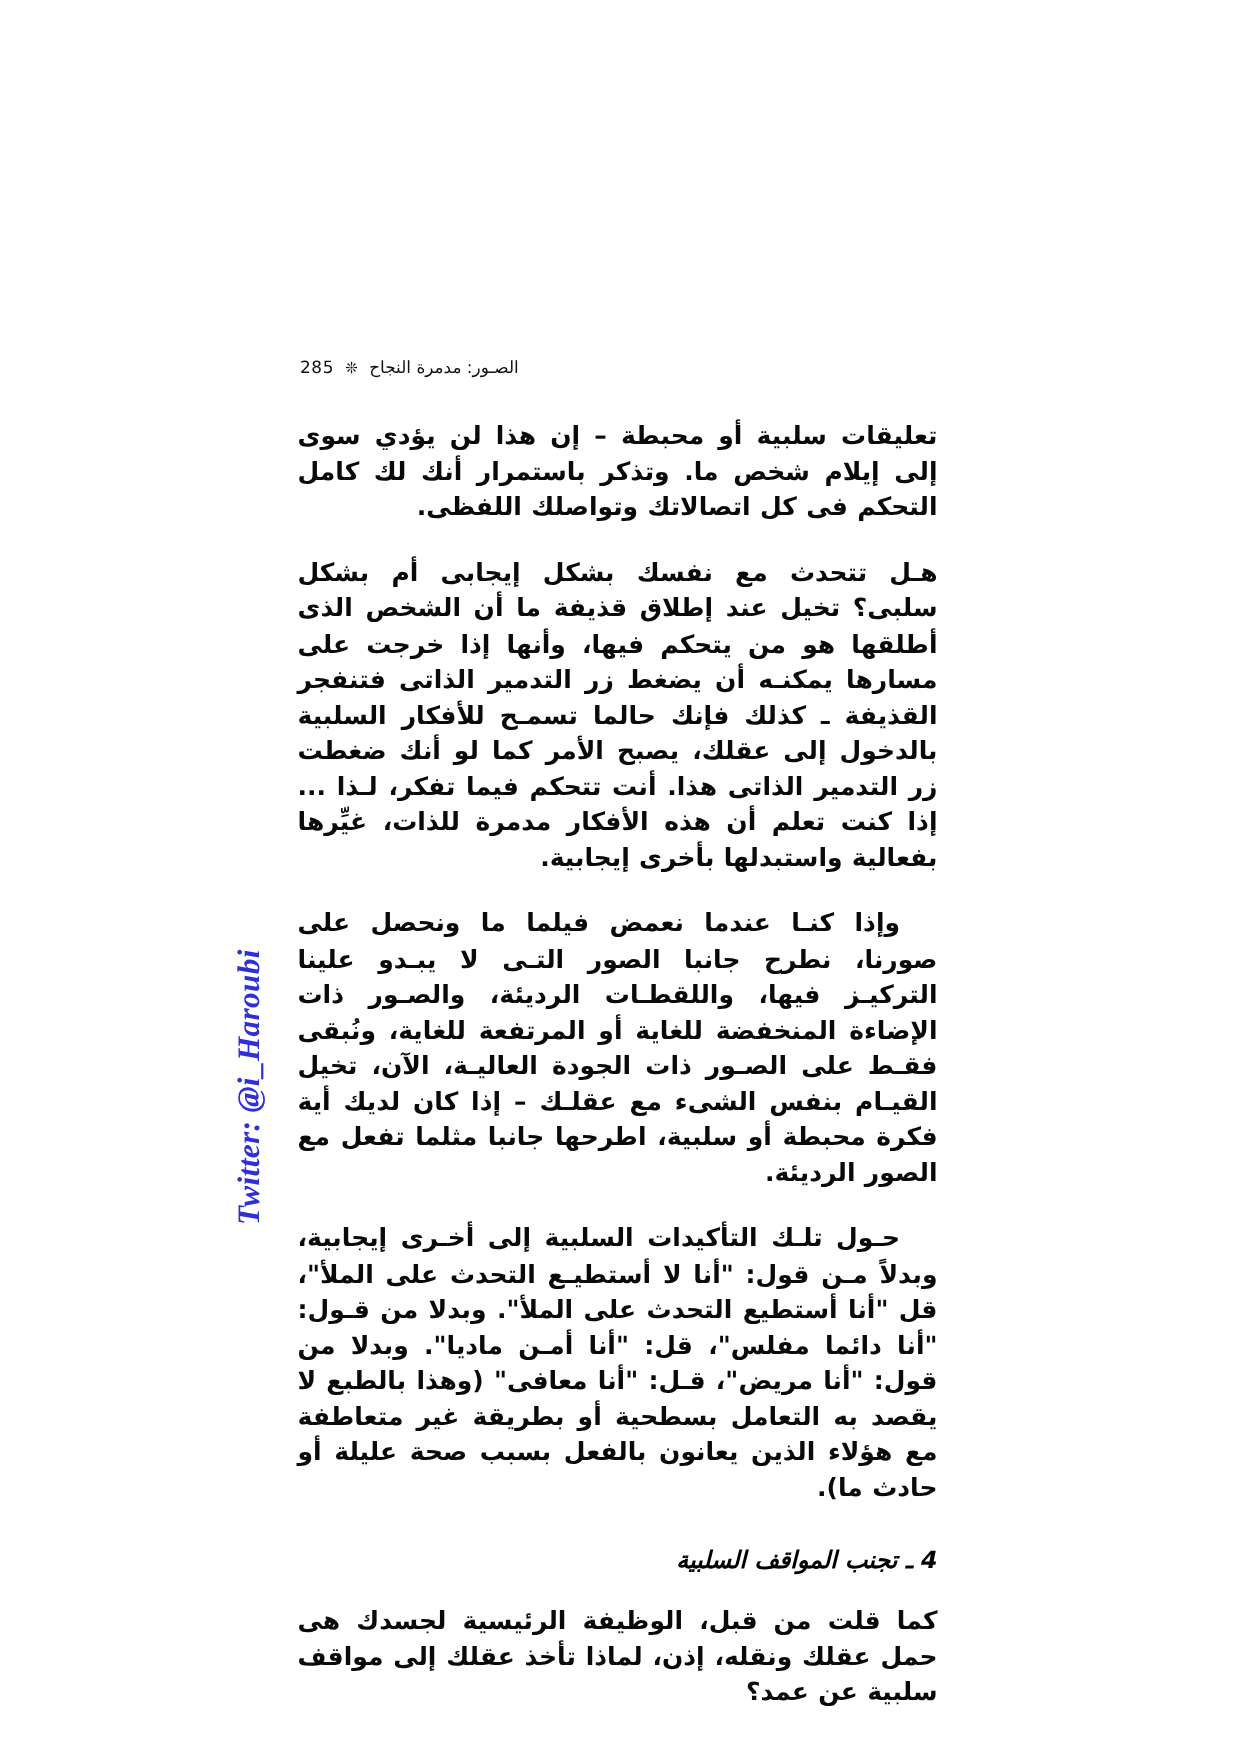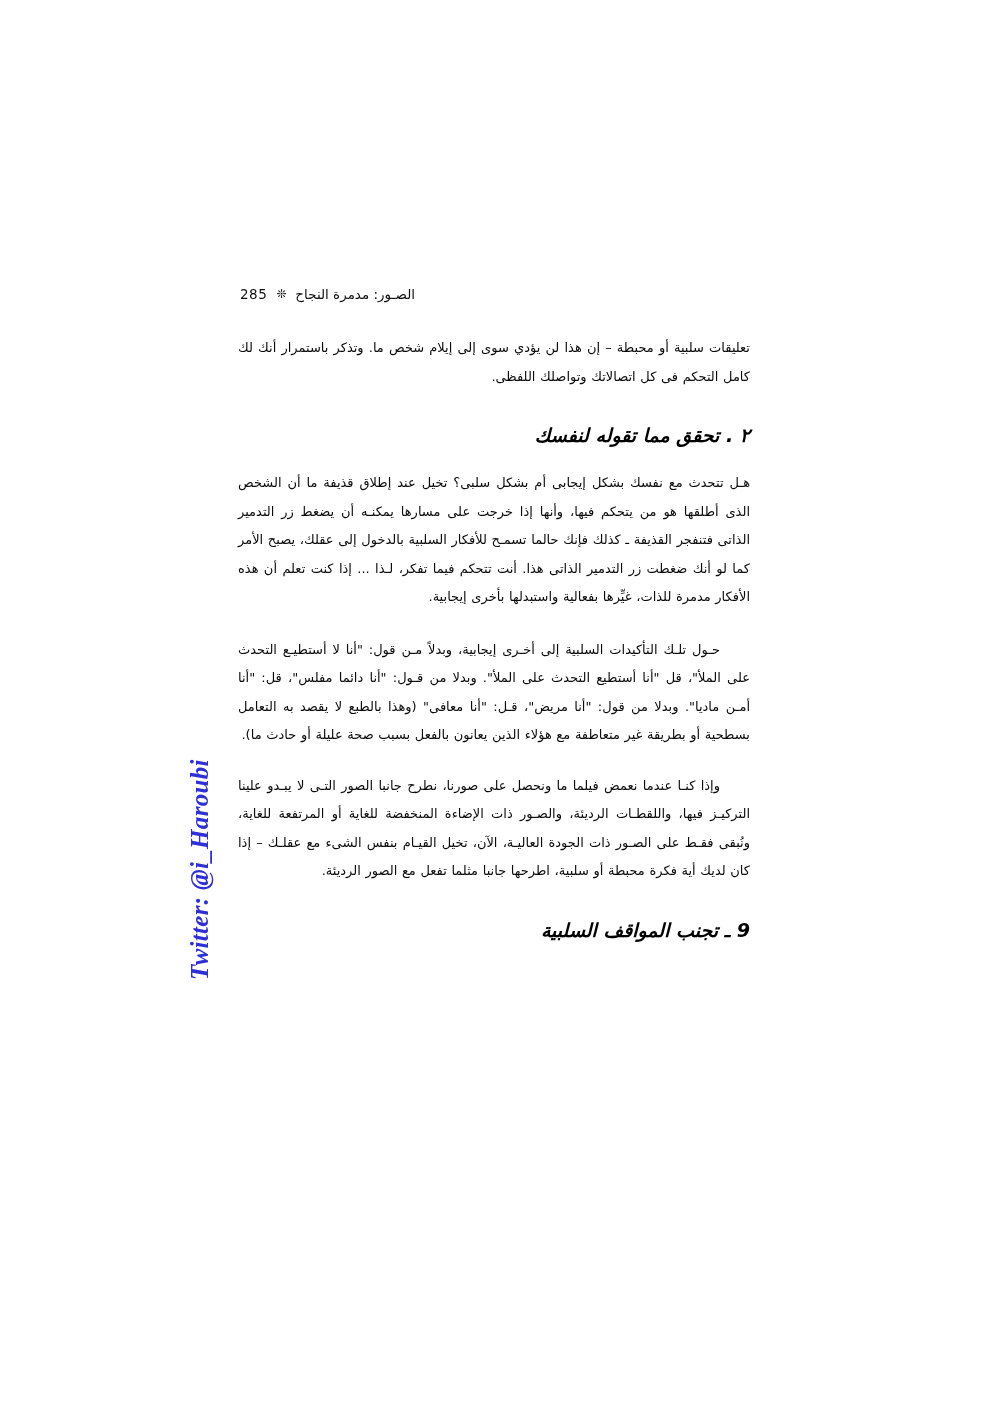--- a/index.html
+++ b/index.html
@@ -79,26 +79,27 @@
   .running-head .rh-page {
     order: 3;
     white-space: nowrap;
     letter-spacing: 0.5px;
   }
 
   
   p.para {
     margin: 0 0 24px 0;
     font-family: "DejaVu Sans", sans-serif;
-    font-size: 13px;
+    font-size: 20px;
     line-height: 28.5px;
     color: #0a0a0a;
     text-align: justify;
     text-justify: inter-word;
     word-spacing: 0.5px;
+    font-weight: bold;
   }
   p.para.indent {
     text-indent: 30px;
   }
   p.para.tight {
     margin-bottom: 22px;
   }
   p.para:last-child {
     margin-bottom: 0;
   }
@@ -127,25 +128,25 @@
   <div class="content">
 
     <div class="running-head">
       <span class="rh-title">الصـور: مدمرة النجاح</span>
       <span class="rh-orn">❊</span>
       <span class="rh-page">285</span>
     </div>
 
     <p class="para">تعليقات سلبية أو محبطة – إن هذا لن يؤدي سوى إلى إيلام شخص ما. وتذكر باستمرار أنك لك كامل التحكم فى كل اتصالاتك وتواصلك اللفظى.</p>
 
-    <h2 class="section-heading">٢ .  تحقق مما تقوله لنفسك</h2>
 
     <p class="para">هـل تتحدث مع نفسك بشكل إيجابى أم بشكل سلبى؟ تخيل عند إطلاق قذيفة ما أن الشخص الذى أطلقها هو من يتحكم فيها، وأنها إذا خرجت على مسارها يمكنـه أن يضغط زر التدمير الذاتى فتنفجر القذيفة ـ كذلك فإنك حالما تسمـح للأفكار السلبية بالدخول إلى عقلك، يصبح الأمر كما لو أنك ضغطت زر التدمير الذاتى هذا. أنت تتحكم فيما تفكر، لـذا ... إذا كنت تعلم أن هذه الأفكار مدمرة للذات، غيِّرها بفعالية واستبدلها بأخرى إيجابية.</p>
 
+    <p class="para indent">وإذا كنـا عندما نعمض فيلما ما ونحصل على صورنا، نطرح جانبا الصور التـى لا يبـدو علينا التركيـز فيها، واللقطـات الرديئة، والصـور ذات الإضاءة المنخفضة للغاية أو المرتفعة للغاية، ونُبقى فقـط على الصـور ذات الجودة العاليـة، الآن، تخيل القيـام بنفس الشىء مع عقلـك – إذا كان لديك أية فكرة محبطة أو سلبية، اطرحها جانبا مثلما تفعل مع الصور الرديئة.</p>
+
     <p class="para indent tight">حـول تلـك التأكيدات السلبية إلى أخـرى إيجابية، وبدلاً مـن قول: "أنا لا أستطيـع التحدث على الملأ"، قل "أنا أستطيع التحدث على الملأ". وبدلا من قـول: "أنا دائما مفلس"، قل: "أنا أمـن ماديا". وبدلا من قول: "أنا مريض"، قـل: "أنا معافى" (وهذا بالطبع لا يقصد به التعامل بسطحية أو بطريقة غير متعاطفة مع هؤلاء الذين يعانون بالفعل بسبب صحة عليلة أو حادث ما).</p>
 
-    <p class="para indent">وإذا كنـا عندما نعمض فيلما ما ونحصل على صورنا، نطرح جانبا الصور التـى لا يبـدو علينا التركيـز فيها، واللقطـات الرديئة، والصـور ذات الإضاءة المنخفضة للغاية أو المرتفعة للغاية، ونُبقى فقـط على الصـور ذات الجودة العاليـة، الآن، تخيل القيـام بنفس الشىء مع عقلـك – إذا كان لديك أية فكرة محبطة أو سلبية، اطرحها جانبا مثلما تفعل مع الصور الرديئة.</p>
+    <h2 class="section-heading">4 ـ  تجنب المواقف السلبية</h2>
 
-    <h2 class="section-heading">9 ـ  تجنب المواقف السلبية</h2>
-
+    <p class="para">كما قلت من قبل، الوظيفة الرئيسية لجسدك هى حمل عقلك ونقله، إذن، لماذا تأخذ عقلك إلى مواقف سلبية عن عمد؟</p>
 
   </div>
 </div>
 
 </body></html>

